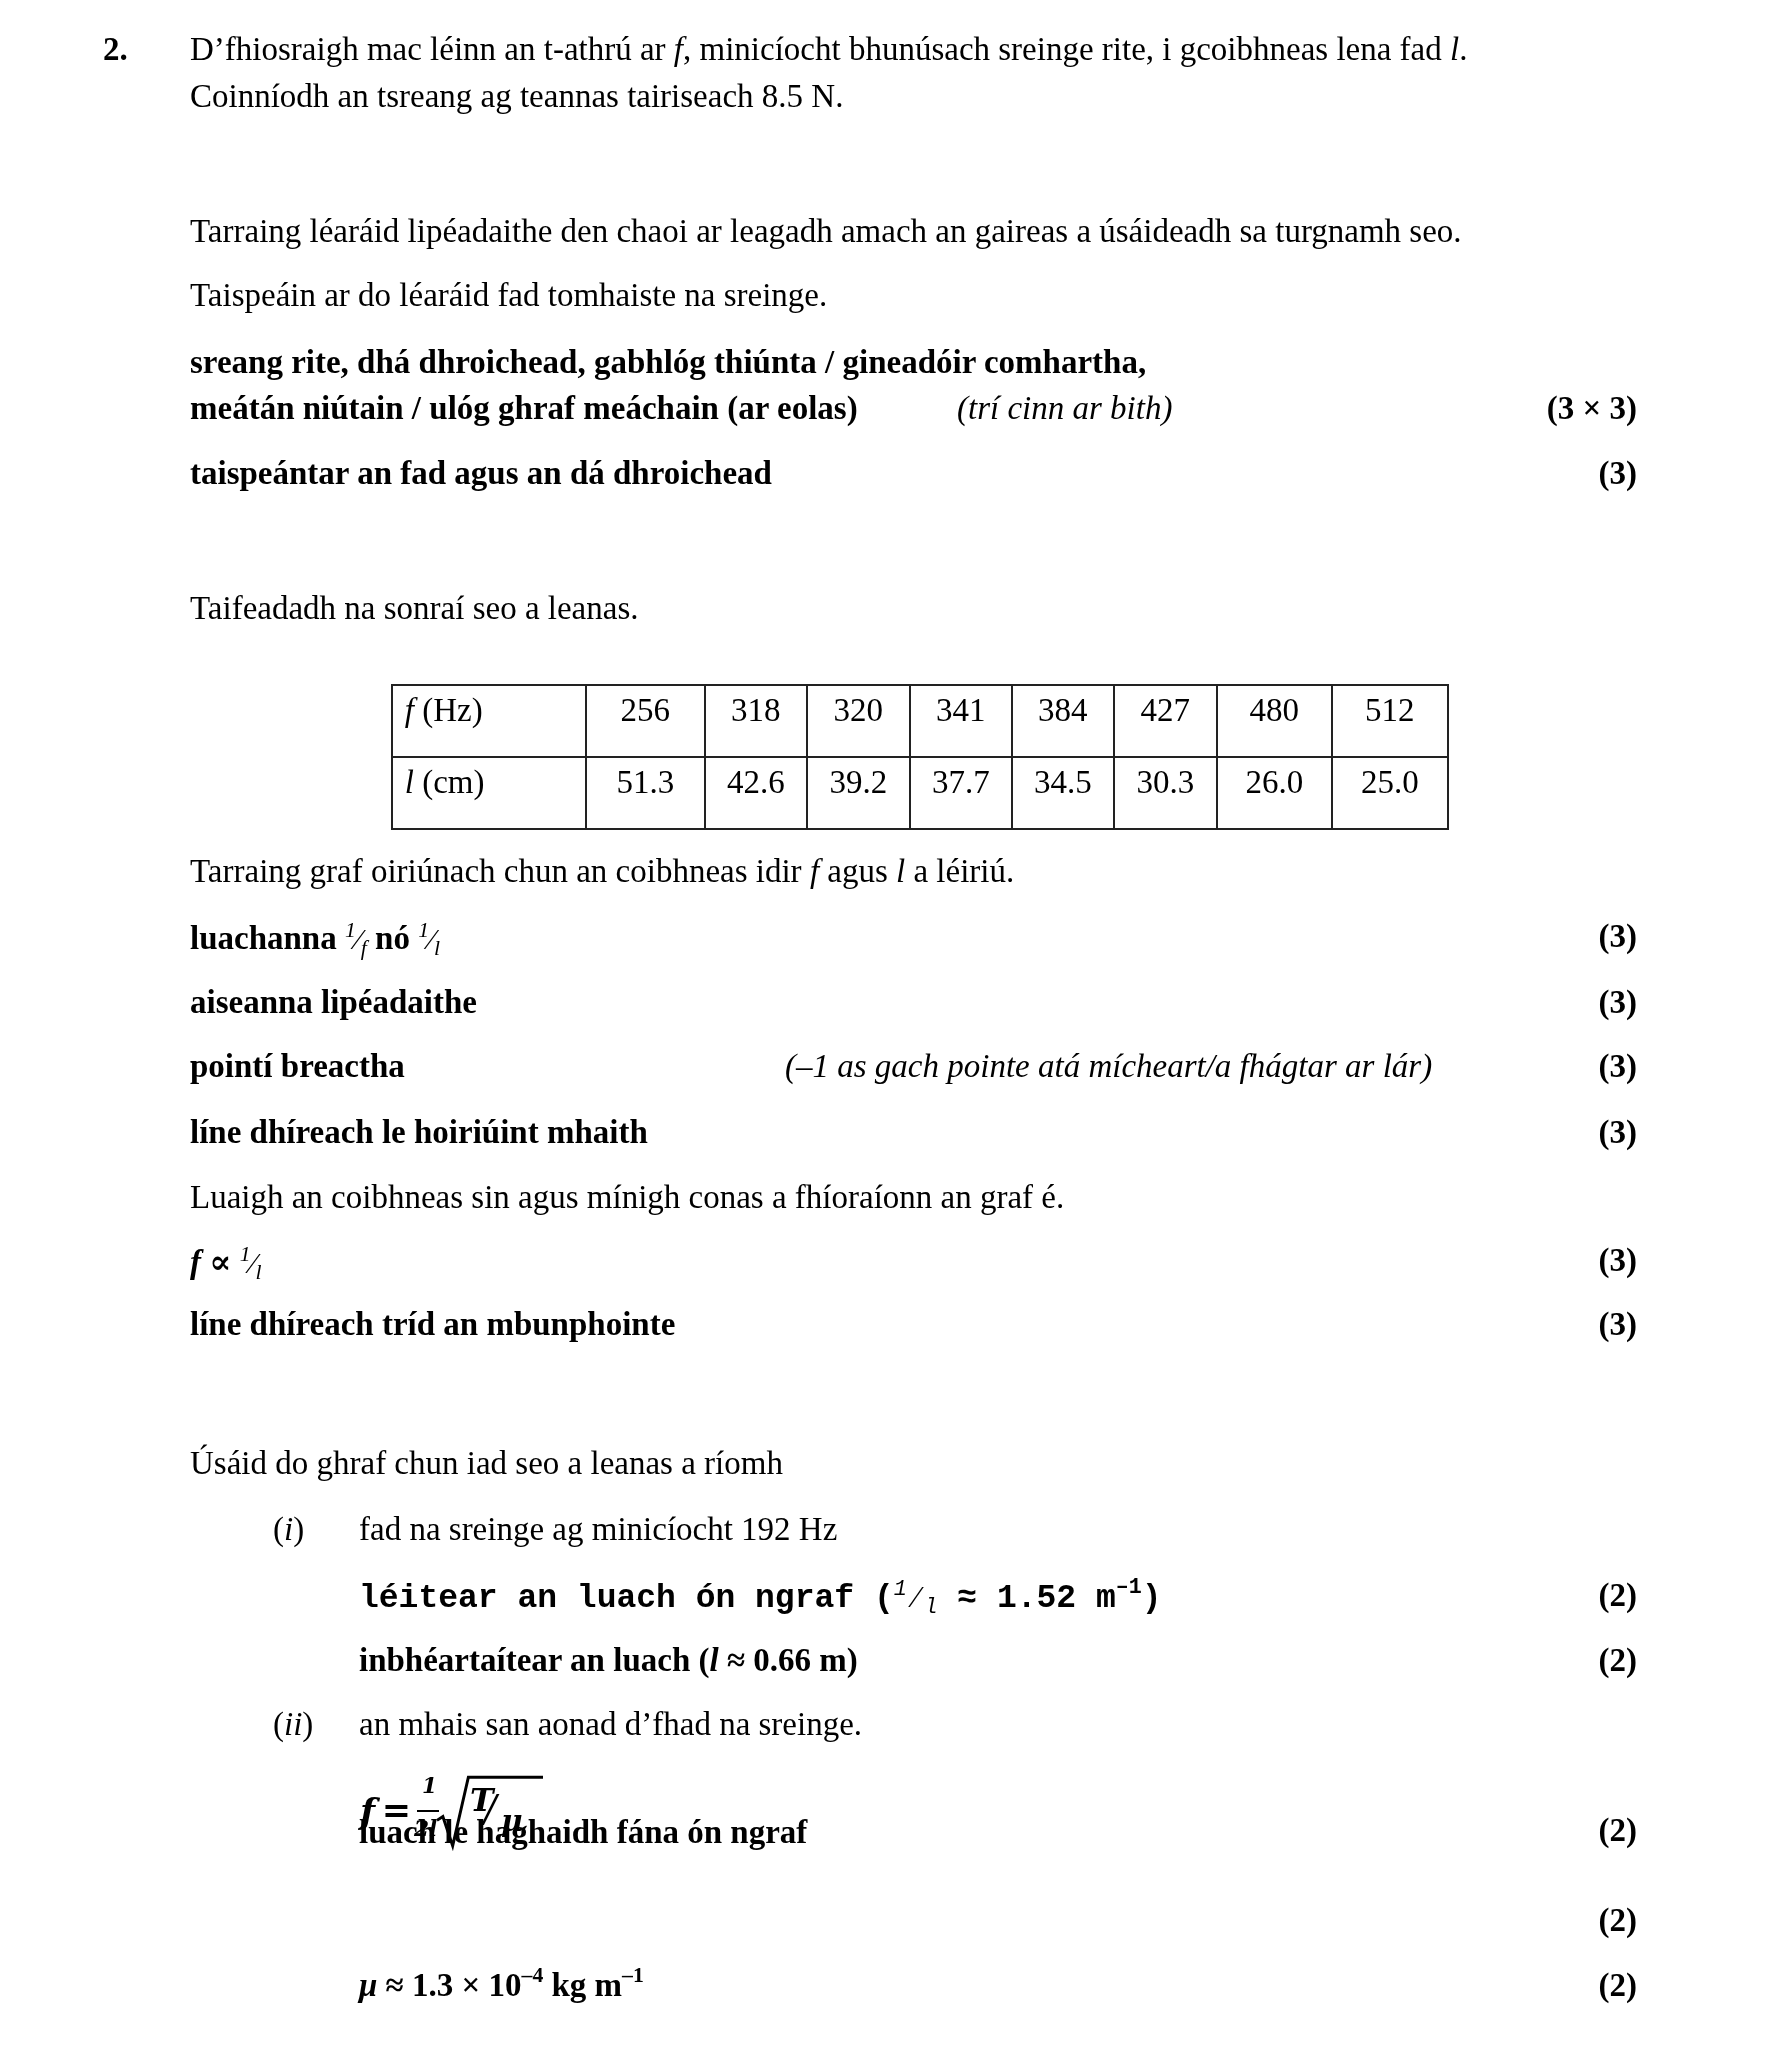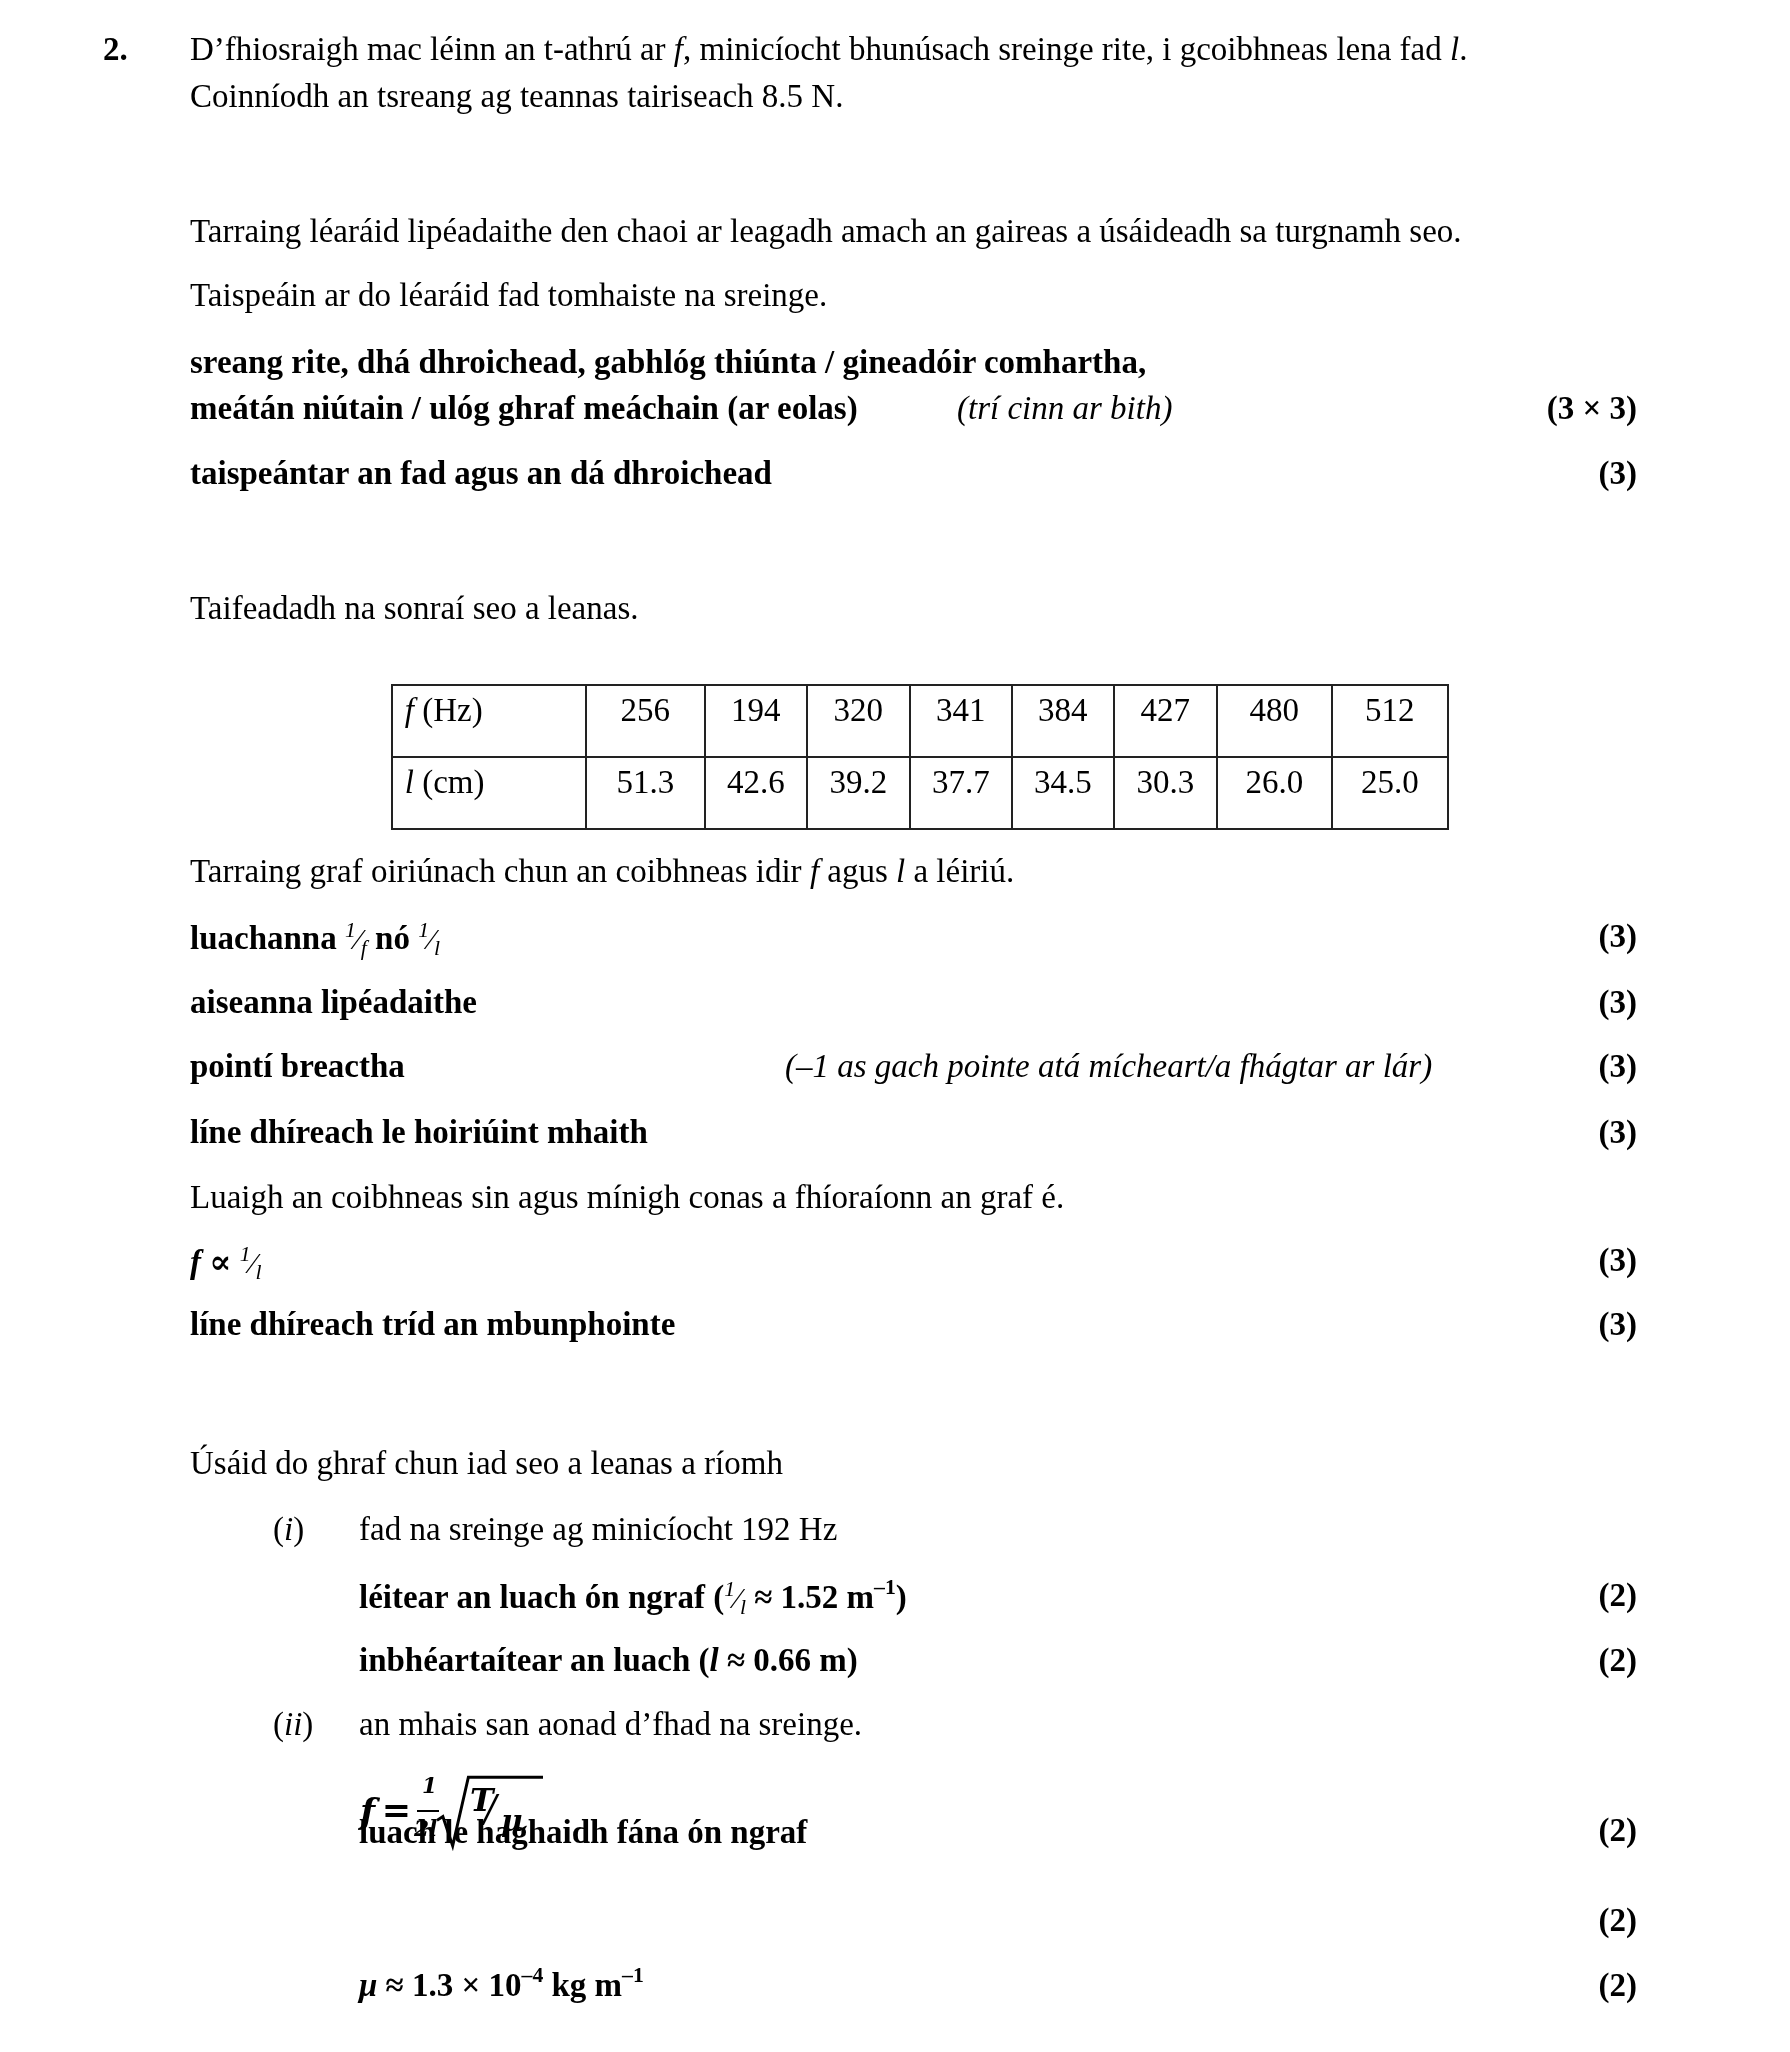--- a/index.html
+++ b/index.html
@@ -66,21 +66,21 @@
 <div class="mark" style="top:392px;">(3 × 3)</div>
 <div class="line b" style="top:457px;">taispeántar an fad agus an dá dhroichead</div>
 <div class="mark" style="top:457px;">(3)</div>
 
 <div class="line" style="top:592px;">Taifeadadh na sonraí seo a leanas.</div>
 <table class="data">
   <tbody>
       <tr>
     <td class="hdr"><span class="i">f</span><span> (Hz)</span></td>
     <td style="width:117px">256</td>
-    <td style="width:100px">194</td>
+    <td style="width:100px">318</td>
     <td style="width:101px">320</td>
     <td style="width:100px">341</td>
     <td style="width:100px">384</td>
     <td style="width:101px">427</td>
     <td style="width:113px">480</td>
     <td style="width:114px">512</td>
   </tr>
   <tr>
     <td class="hdr"><span class="i">l</span><span> (cm)</span></td>
     <td>51.3</td>
@@ -120,21 +120,21 @@
 </div>
 <div class="mark" style="top:1244px;">(3)</div>
 <div class="line b" style="top:1308px;">líne dhíreach tríd an mbunphointe</div>
 <div class="mark" style="top:1308px;">(3)</div>
 
 <div class="line" style="top:1447px;">Úsáid do ghraf chun iad seo a leanas a ríomh</div>
 
 <div class="sub-label" style="top:1513px;"><span>(</span><span class="i">i</span><span>)</span></div>
 <div class="sub-text" style="top:1513px;">fad na sreinge ag minicíocht 192 Hz</div>
 
-<div class="sub-text b" style="top:1579px;">
+<div class="sub-text b" style="top:1579px;font-family:Liberation Mono, monospace;">
   <span>léitear an luach ón ngraf (</span><span class="frac"><sup>1</sup>⁄<sub>l</sub></span><span> ≈ 1.52 m</span><sup class="exp">–1</sup><span>)</span>
 </div>
 <div class="mark" style="top:1579px;">(2)</div>
 
 <div class="sub-text b" style="top:1644px;">
   <span>inbhéartaítear an luach (</span><span class="i">l</span><span> ≈ 0.66 m)</span>
 </div>
 <div class="mark" style="top:1644px;">(2)</div>
 
 <div class="sub-label" style="top:1708px;"><span>(</span><span class="i">ii</span><span>)</span></div>

